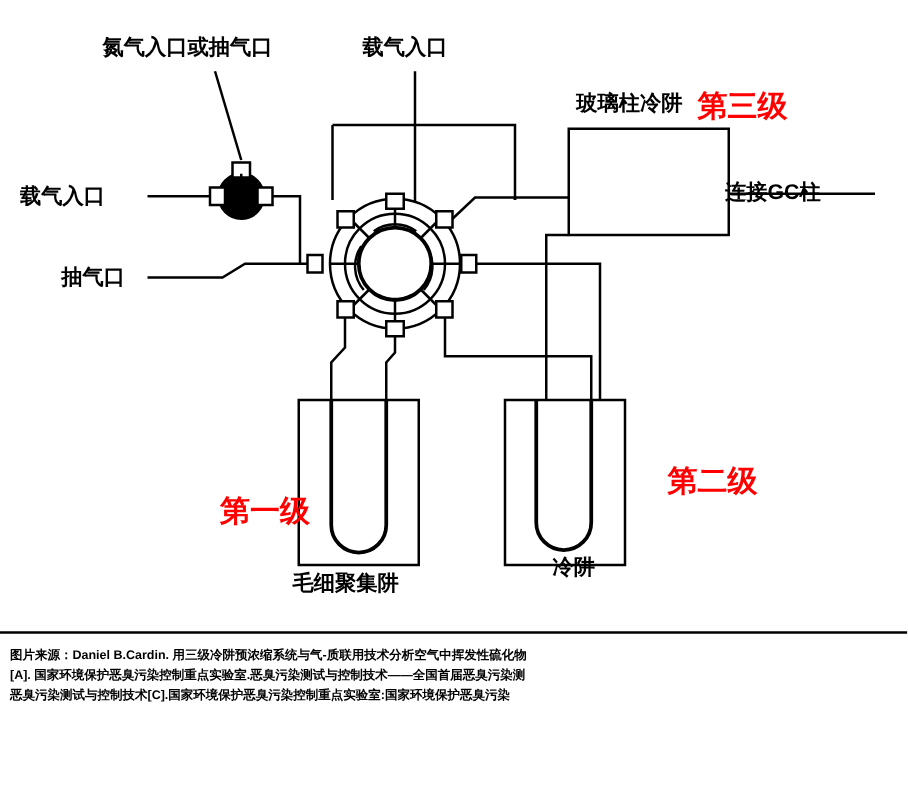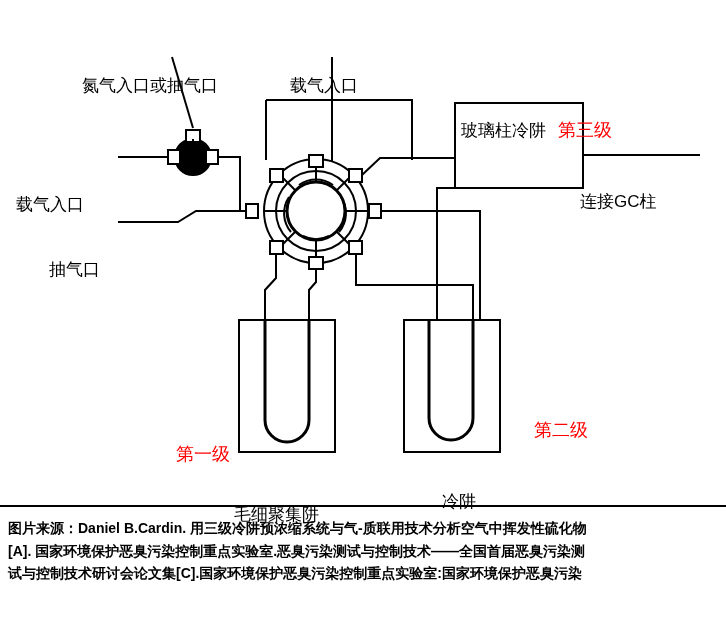--- a/index.html
+++ b/index.html
@@ -25,50 +25,49 @@
     height: 505px;
   }
   #diagram-svg {
     position: absolute;
     left: 0;
     top: 0;
   }
   .lbl {
     position: absolute;
     font-family: "Liberation Sans", sans-serif;
-    font-weight: normal;
+    font-weight: bold;
     color: #000000;
     white-space: nowrap;
     line-height: 1.15;
-    margin-top: 48px;
   }
   .lbl.red {
     color: #ff0000;
   }
   .lbl-17 { font-size: 17px; }
-  .lbl-18 { font-size: 18px; }
+  .lbl-18 { font-size: 24px; }
 
   #caption-divider {
     position: absolute;
     left: 0;
     top: 505px;
     width: 726px;
     height: 2px;
     background: #000000;
   }
   #caption {
     position: absolute;
     left: 0;
     top: 507px;
     width: 612px;
     height: 131px;
     box-sizing: border-box;
     padding: 10px 8px 8px 8px;
     font-family: "Liberation Sans", sans-serif;
-    font-size: 14px;
+    font-size: 10px;
     font-weight: bold;
     color: #000000;
     line-height: 1.62;
     text-align: left;
     border-radius: 14px;
   }
   .cap-line { display: block; }
 </style>
 </head>
 <body>
@@ -164,16 +163,16 @@
     <div class="lbl lbl-18 red" style="left:534px; top:372px;">第二级</div>
     <div class="lbl lbl-17" style="left:234px; top:457px;">毛细聚集阱</div>
     <div class="lbl lbl-17" style="left:442px; top:444px;">冷阱</div>
   </div>
 
   <div id="caption-divider"></div>
 
   <div id="caption">
     <span class="cap-line">图片来源：Daniel B.Cardin. 用三级冷阱预浓缩系统与气-质联用技术分析空气中挥发性硫化物</span>
     <span class="cap-line">[A]. 国家环境保护恶臭污染控制重点实验室.恶臭污染测试与控制技术——全国首届恶臭污染测</span>
-    <span class="cap-line">试与控制技术研讨会论文集[C].国家环境保护恶臭污染控制重点实验室:国家环境保护恶臭污染</span>
+    <span class="cap-line">恶臭污染测试与控制技术[C].国家环境保护恶臭污染控制重点实验室:国家环境保护恶臭污染</span>
   </div>
 
 </div>
 
 </body></html>

